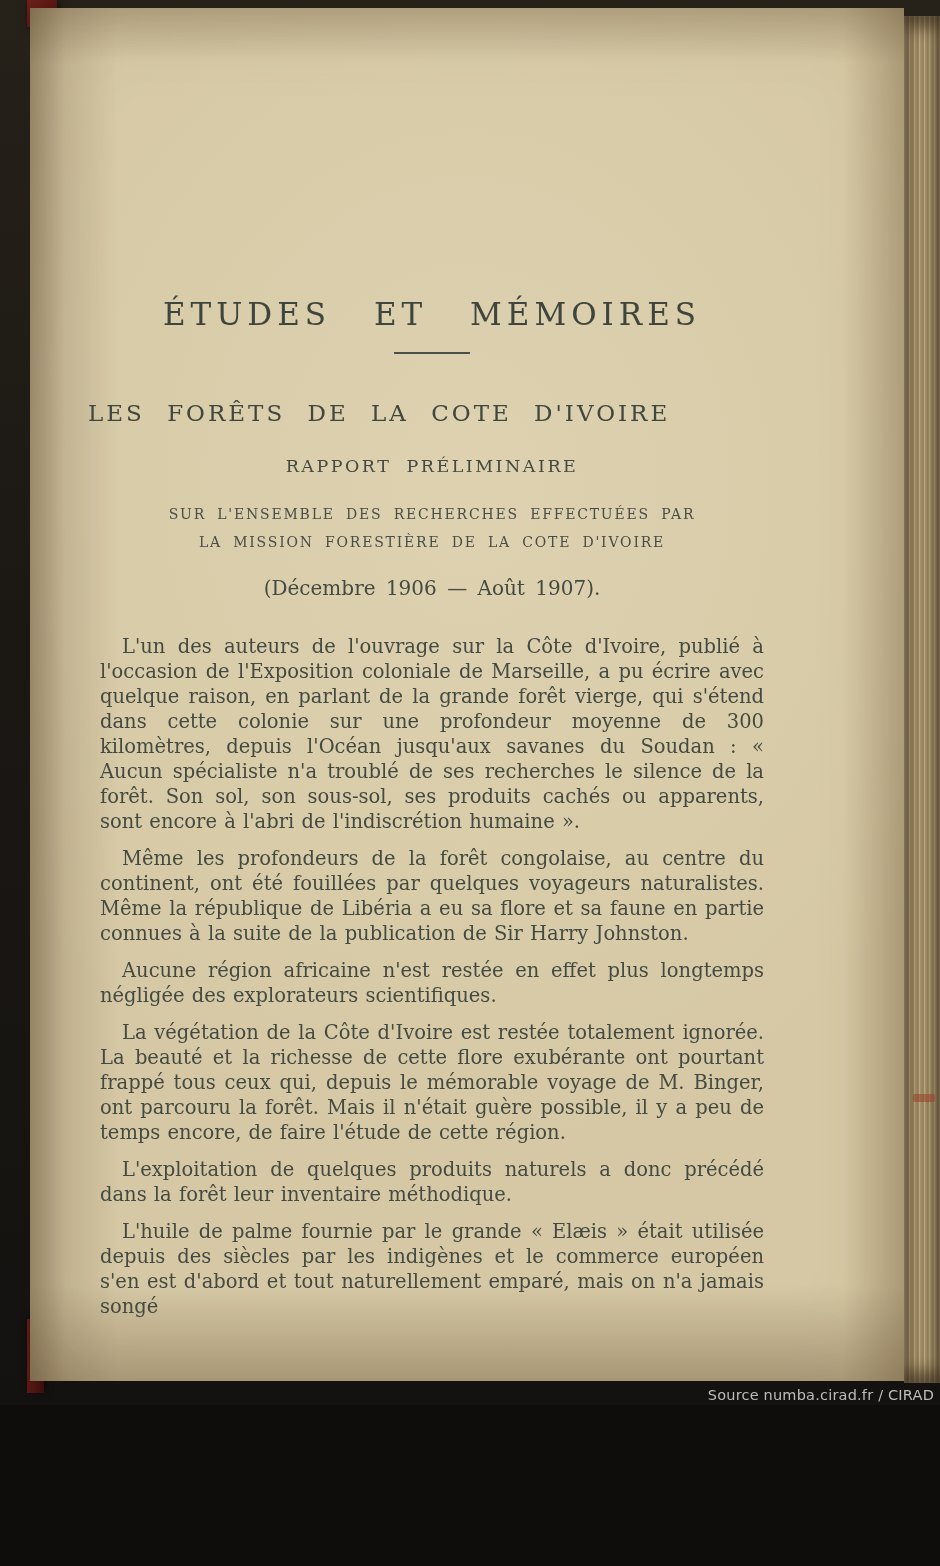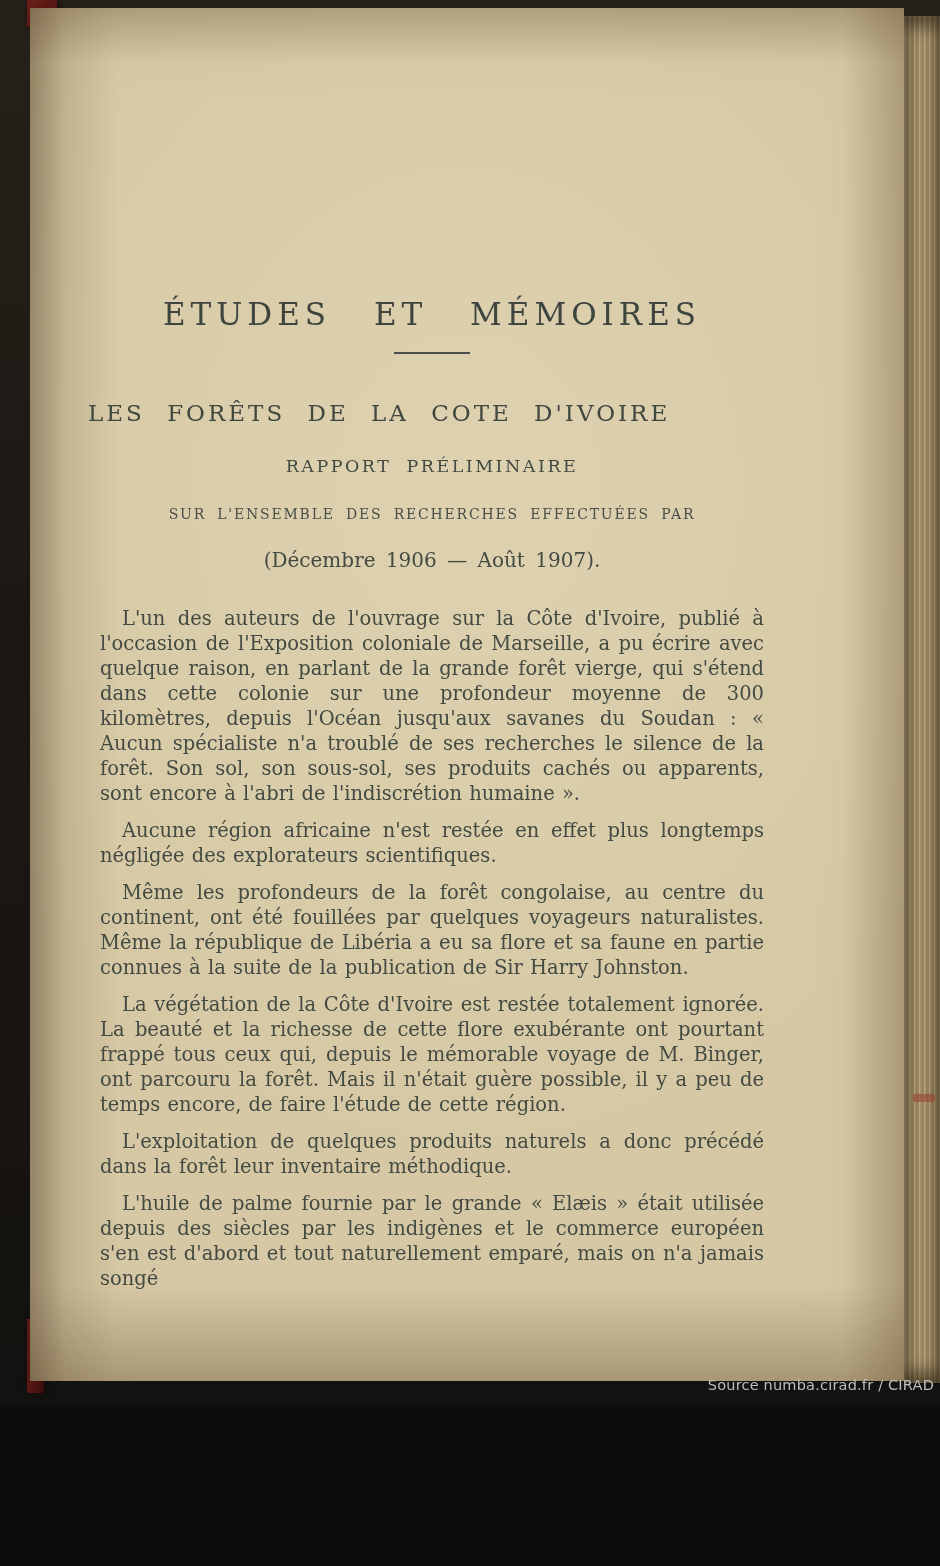--- a/index.html
+++ b/index.html
@@ -95,46 +95,47 @@
   .body-text p {
     margin: 12px;
     font-size: 19.5px; line-height: 25px;
     text-align: justify; text-indent: 22px;
     word-spacing: 1px;
     color: #434a42;
   }
 
   
   .footer-credit {
-    position: absolute; right: 6px; bottom: 12px;
+    position: absolute; right: 6px; bottom: 2px;
     font-family: "DejaVu Sans", "Liberation Sans", sans-serif;
     font-size: 14.5px; letter-spacing: 0.2px;
     color: #bdbdbd;
   }
 </style>
 </head>
 <body>
 
 <div class="viewport">
 
   <div class="cover-top"></div>
   <div class="cover-bottom"></div>
 
   <div class="page">
     <h1 class="series-title">ÉTUDES ET MÉMOIRES</h1>
     <div class="rule"></div>
     <h2 class="doc-title">LES FORÊTS DE LA COTE D'IVOIRE</h2>
     <h3 class="subtitle">RAPPORT PRÉLIMINAIRE</h3>
     <div class="detail detail-1">SUR L'ENSEMBLE DES RECHERCHES EFFECTUÉES PAR</div>
+    <div class="detail detail-2">LA MISSION FORESTIÈRE DE LA COTE D'IVOIRE</div>
     <div class="dateline">(Décembre 1906 — Août 1907).</div>
 
     <div class="body-text">
       <p>L'un des auteurs de l'ouvrage sur la Côte d'Ivoire, publié à l'occasion de l'Exposition coloniale de Marseille, a pu écrire avec quelque raison, en parlant de la grande forêt vierge, qui s'étend dans cette colonie sur une profondeur moyenne de 300 kilomètres, depuis l'Océan jusqu'aux savanes du Soudan : « Aucun spécialiste n'a troublé de ses recherches le silence de la forêt. Son sol, son sous-sol, ses produits cachés ou apparents, sont encore à l'abri de l'indiscrétion humaine ».</p>
+      <p>Même les profondeurs de la forêt congolaise, au centre du continent, ont été fouillées par quelques voyageurs naturalistes. Même la république de Libéria a eu sa flore et sa faune en partie connues à la suite de la publication de Sir Harry Johnston.</p>
       <p>Aucune région africaine n'est restée en effet plus longtemps négligée des explorateurs scientifiques.</p>
-      <p>Même les profondeurs de la forêt congolaise, au centre du continent, ont été fouillées par quelques voyageurs naturalistes. Même la république de Libéria a eu sa flore et sa faune en partie connues à la suite de la publication de Sir Harry Johnston.</p>
       <p>La végétation de la Côte d'Ivoire est restée totalement ignorée. La beauté et la richesse de cette flore exubérante ont pourtant frappé tous ceux qui, depuis le mémorable voyage de M. Binger, ont parcouru la forêt. Mais il n'était guère possible, il y a peu de temps encore, de faire l'étude de cette région.</p>
       <p>L'exploitation de quelques produits naturels a donc précédé dans la forêt leur inventaire méthodique.</p>
       <p>L'huile de palme fournie par le grande « Elæis » était utilisée depuis des siècles par les indigènes et le commerce européen s'en est d'abord et tout naturellement emparé, mais on n'a jamais songé</p>
     </div>
   </div>
 
   <div class="page-edges">
     <div class="edge-stain"></div>
   </div>
 

